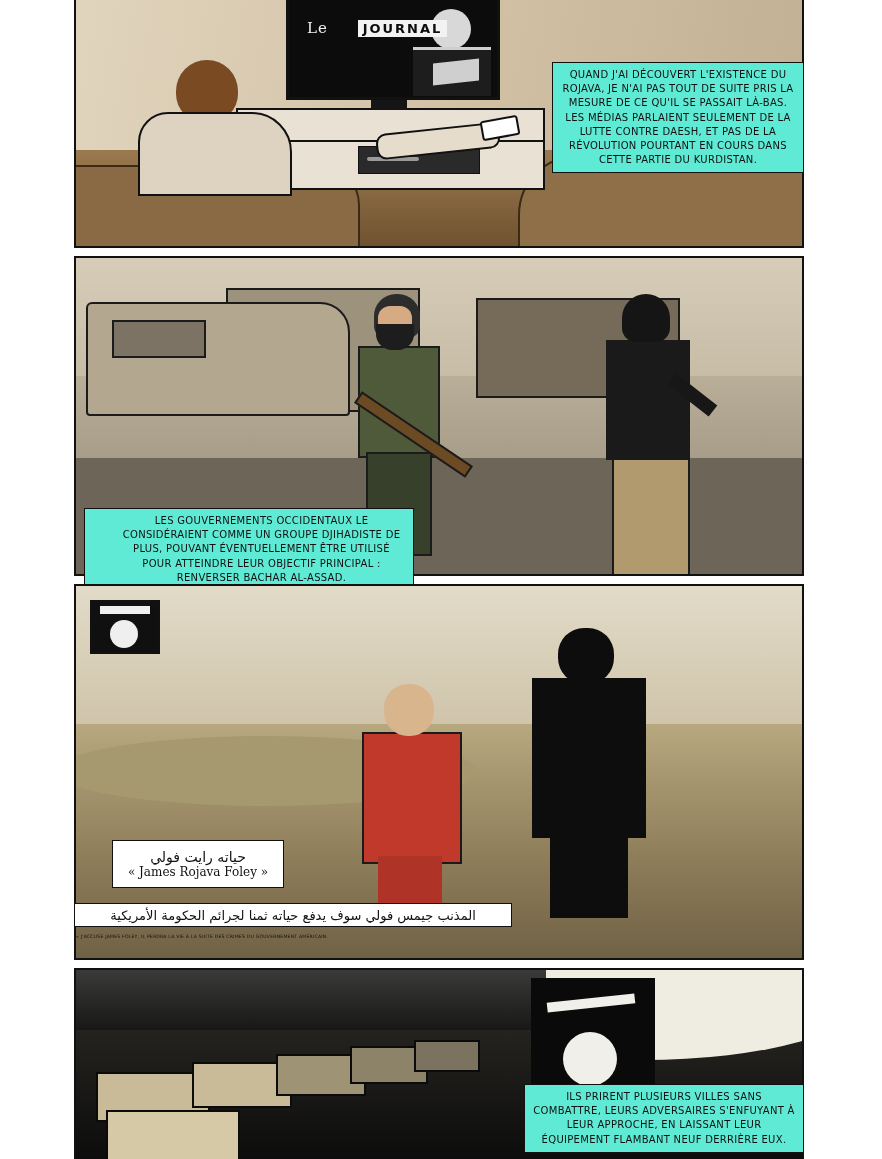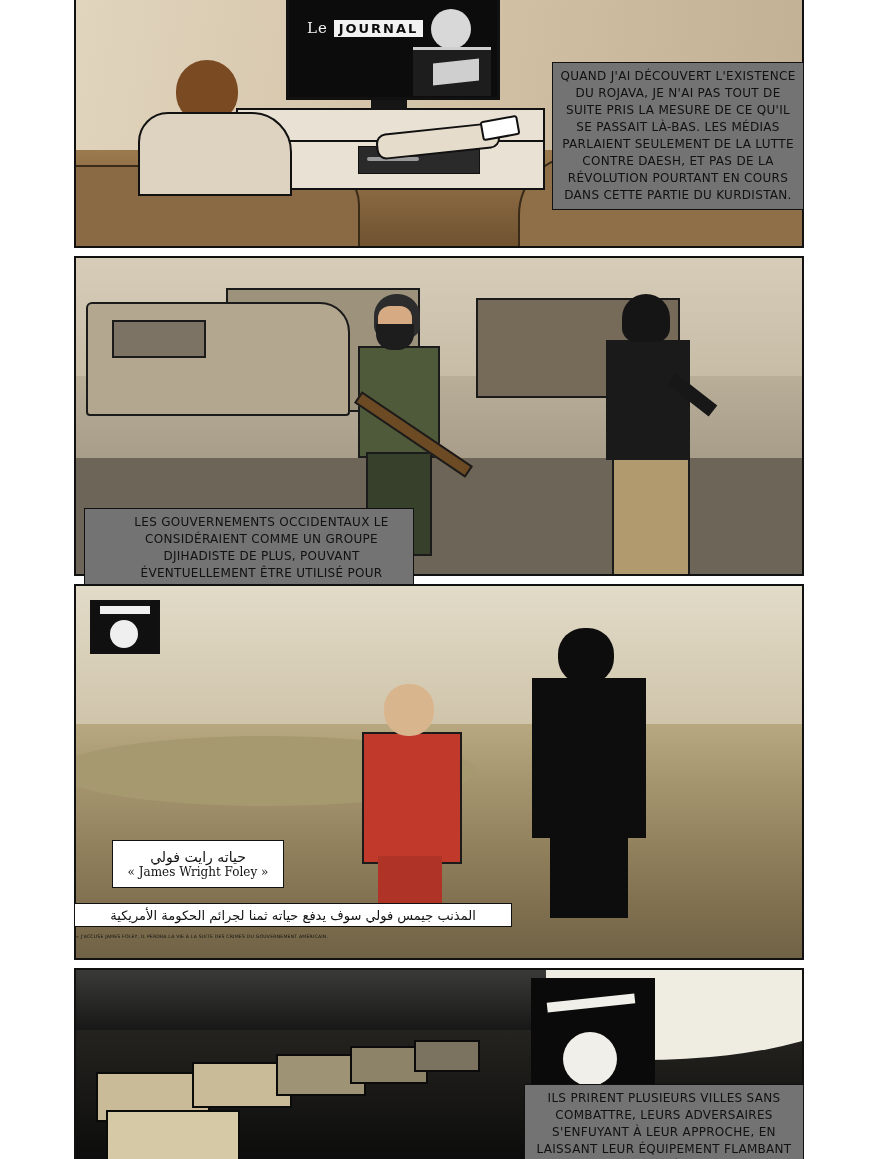--- a/index.html
+++ b/index.html
@@ -3,42 +3,42 @@
 <meta charset="utf-8">
 <style>
   html,body{margin:0;padding:0;background:#ffffff;}
   body{width:882px;height:1159px;font-family:"DejaVu Sans",sans-serif;overflow:hidden;}
   .page{position:relative;width:882px;height:1159px;background:#ffffff;}
 
   
   .panel{position:absolute;overflow:hidden;border:2px solid #111;box-sizing:border-box;}
 
   
-  .cap{position:absolute;background:#737373;border:1.6px solid #111;box-sizing:border-box;
-       font-family:"DejaVu Sans",sans-serif;font-size:12px;line-height:1.42;color:#111;
+  .cap{position:absolute;background:#5eead4;border:1.6px solid #111;box-sizing:border-box;
+       font-family:"DejaVu Sans",sans-serif;font-size:10px;line-height:1.42;color:#111;
        letter-spacing:.3px;padding:5px 7px;text-align:center;text-transform:uppercase;}
 
   
   #p1{left:74px;top:0px;width:730px;height:248px;border-top:none;background:#c9b79a;}
   .p1wall{position:absolute;left:0;top:0;width:100%;height:190px;background:#d9cbb2;}
   .p1wall:after{content:"";position:absolute;left:0;top:0;width:100%;height:100%;
       background:linear-gradient(100deg,#e3d7c0 0%,#cdbb9e 60%,#bba98c 100%);opacity:.8;}
   .p1floor{position:absolute;left:0;top:150px;width:100%;height:98px;
       background:linear-gradient(180deg,#9c7a4f 0%,#6f5130 100%);}
   .tvunit{position:absolute;left:160px;top:108px;width:305px;height:78px;background:#e9e2d4;border:2px solid #111;}
   .tvunit .shelfline{position:absolute;left:0;top:30px;width:100%;height:2px;background:#111;}
   .tvunit .box{position:absolute;left:120px;top:36px;width:120px;height:26px;background:#2a2a2a;border:1.5px solid #111;}
   .tvunit .box:after{content:"";position:absolute;left:8px;top:10px;width:52px;height:4px;background:#9a9a9a;border-radius:2px;}
   .tvstand{position:absolute;left:295px;top:92px;width:36px;height:18px;background:#151515;}
   .tvscreen{position:absolute;left:210px;top:-4px;width:208px;height:98px;background:#0c0c0c;border:3px solid #111;}
   .tvscreen .head{position:absolute;right:26px;top:10px;width:40px;height:40px;border-radius:50%;background:#d8d8d8;}
   .tvscreen .body{position:absolute;right:6px;top:48px;width:78px;height:46px;background:#1d1d1d;border-top:3px solid #cfcfcf;}
   .tvscreen .paper{position:absolute;right:18px;top:62px;width:46px;height:22px;background:#cfcfcf;transform:skewY(-6deg);}
   .tvtitle{position:absolute;left:18px;top:20px;color:#f2f2f2;font-family:"DejaVu Serif",serif;font-size:15px;letter-spacing:1px;}
-  .tvtitle b{background:#f2f2f2;color:#0c0c0c;padding:1px 5px;font-family:"DejaVu Sans",sans-serif;font-size:13px;letter-spacing:2px;}
+  .tvtitle b{background:#f2f2f2;color:#0c0c0c;padding:1px 5px;font-family:"DejaVu Sans",sans-serif;font-size:13px;letter-spacing:2px;margin-left:24px;}
   .sofa{position:absolute;left:-10px;top:165px;width:290px;height:90px;background:#8a6a44;border-top-right-radius:40px;border:2px solid #3a2a18;}
   .sofa2{position:absolute;right:-20px;top:155px;width:300px;height:100px;background:#8f6f48;border-top-left-radius:60px;border:2px solid #3a2a18;}
   .headman{position:absolute;left:100px;top:60px;width:62px;height:62px;border-radius:50% 50% 45% 45%;background:#7a4a22;}
   .backman{position:absolute;left:62px;top:112px;width:150px;height:80px;background:#ded3c0;border-radius:30px 40px 0 0;border:2px solid #111;}
   .arm{position:absolute;left:300px;top:128px;width:120px;height:22px;background:#e6dccb;border:2px solid #111;border-radius:10px;transform:rotate(-6deg);}
   .remote{position:absolute;left:405px;top:118px;width:34px;height:16px;background:#fff;border:2px solid #111;border-radius:3px;transform:rotate(-10deg);}
   #cap1{left:158px;top:202px;width:262px;}
   #cap2{left:552px;top:62px;width:252px;}
 
   
@@ -173,21 +173,21 @@
       <div class="pr-head"></div>
     </div>
     <div class="execut">
       <div class="ex-body"></div>
       <div class="ex-legs"></div>
       <div class="ex-head"></div>
     </div>
   </div>
   <div class="namebox">
     <div class="ar">حياته رايت فولي</div>
-    <div class="fr">« James Wright Foley »</div>
+    <div class="fr">« James Rojava Foley »</div>
   </div>
   <div class="arabicstrip">المذنب جيمس فولي سوف يدفع حياته ثمنا لجرائم الحكومة الأمريكية</div>
   <div class="footnote">« J'accuse James Foley, il perdra la vie à la suite des crimes du gouvernement américain.</div>
 
   <div class="panel" id="p4">
     <div class="p4sky"></div>
     <div class="p4road"></div>
     <div class="convoy">
       <div class="veh" style="left:0px;top:62px;width:110px;height:46px;"></div>
       <div class="veh" style="left:96px;top:52px;width:96px;height:42px;"></div>

